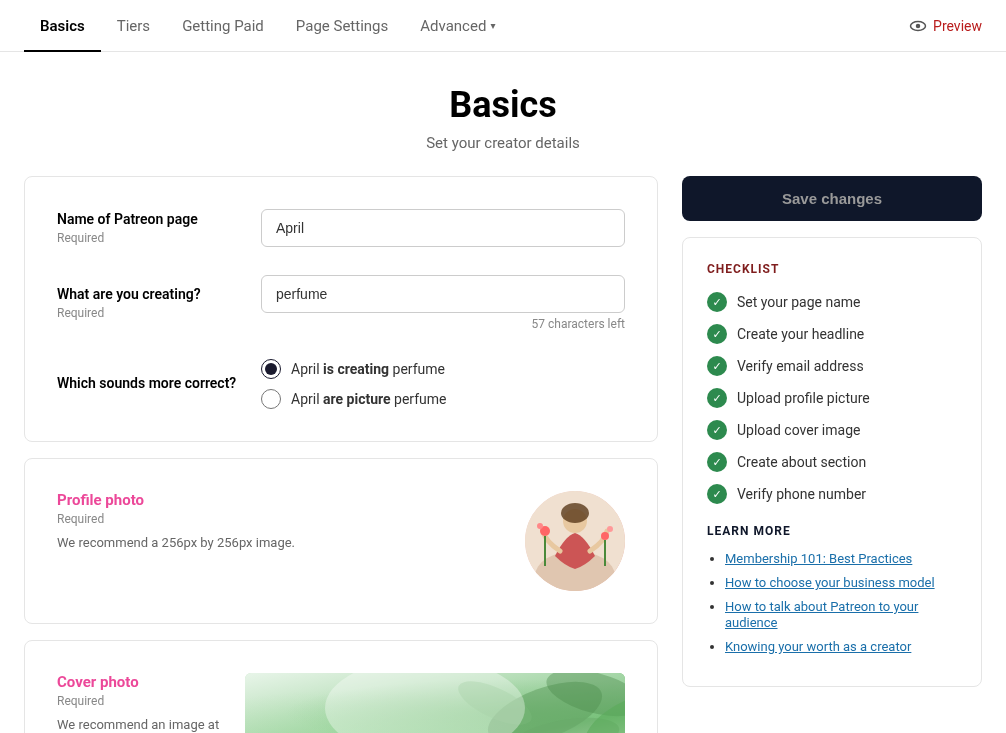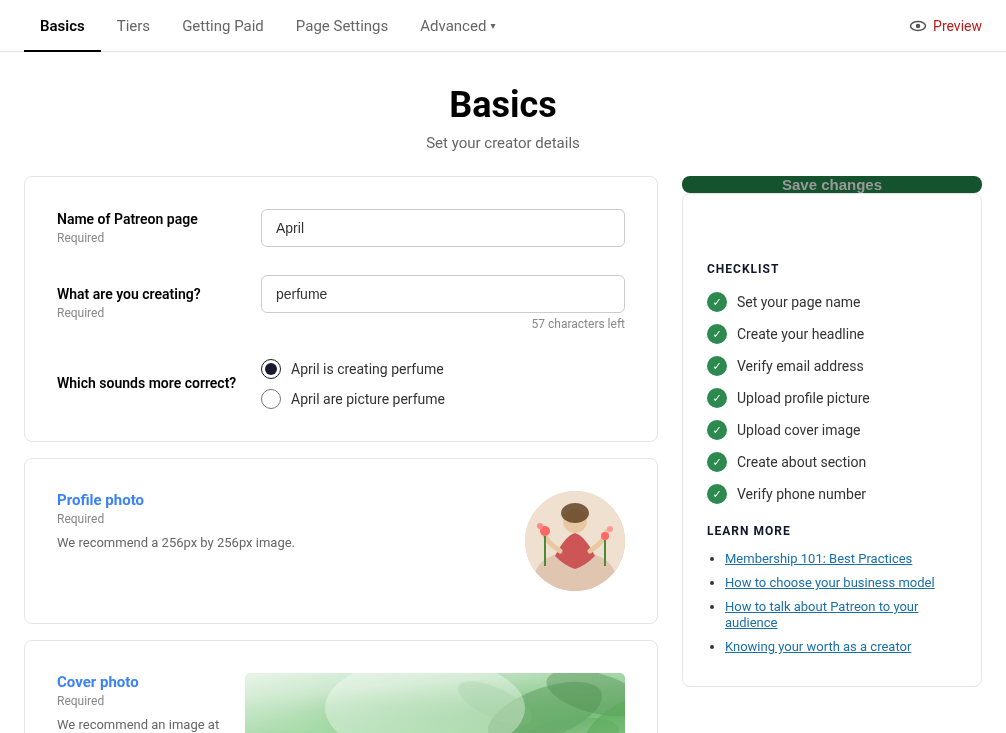--- a/index.html
+++ b/index.html
@@ -164,36 +164,36 @@
       height: 20px;
       accent-color: #1a1a2e;
       cursor: pointer;
       flex-shrink: 0;
     }
     .radio-text {
       font-size: 14px;
       color: #333;
     }
     .radio-text strong {
-      font-weight: 400;
+      font-weight: 700;
     }
 
     
     .photo-section {
       display: flex;
       gap: 24px;
       align-items: flex-start;
     }
     .photo-info {
       flex: 1;
     }
     .photo-label {
       font-size: 15px;
       font-weight: 700;
-      color: #3b82f6;
+      color: #ec4899;
       margin-bottom: 3px;
     }
     .photo-required {
       font-size: 12px;
       color: #888;
       margin-bottom: 8px;
     }
     .photo-description {
       font-size: 13px;
       color: #666;
@@ -206,44 +206,45 @@
       height: 80px;
       border-radius: 6px;
       overflow: hidden;
       background: linear-gradient(135deg, #c8e6c9 0%, #a5d6a7 30%, #81c784 60%, #66bb6a 100%);
       flex-shrink: 0;
     }
 
     
     .save-btn {
       width: 100%;
-      background: #14532d;
+      padding: 14px;
+      background: #0f172a;
       color: #999;
       border: none;
       border-radius: 8px;
       font-size: 15px;
       font-weight: 600;
       cursor: not-allowed;
+      margin-bottom: 16px;
     }
 
     
     .checklist-card {
       border: 1px solid #e5e5e5;
       border-radius: 8px;
       padding: 24px;
       background: #fff;
     }
     .checklist-title {
       font-size: 12px;
       font-weight: 700;
       letter-spacing: 1px;
       text-transform: uppercase;
-      color: #0f172a;
+      color: #7f1d1d;
       margin-bottom: 16px;
-      margin-top: 44px;
     }
     .checklist-item {
       display: flex;
       align-items: center;
       gap: 10px;
       margin-bottom: 12px;
     }
     .checklist-item:last-child {
       margin-bottom: 0;
     }

